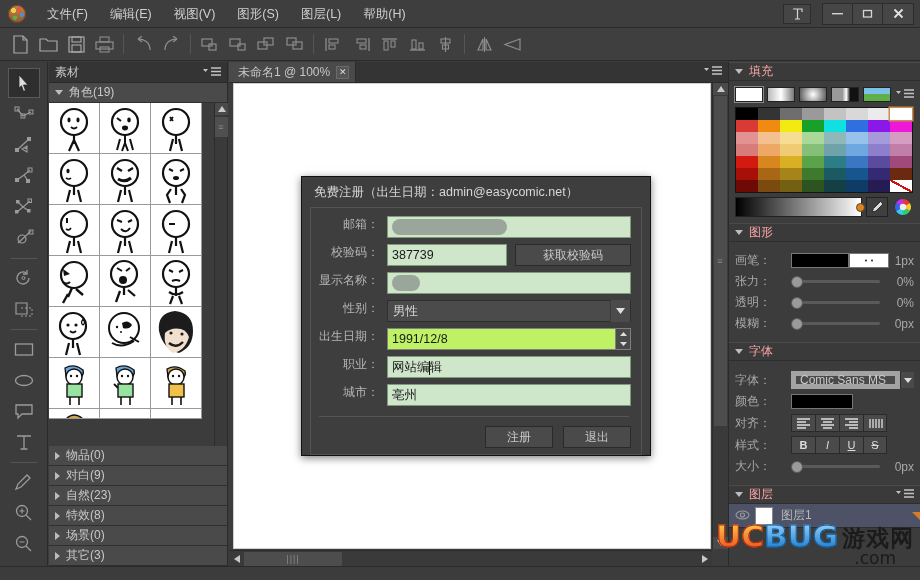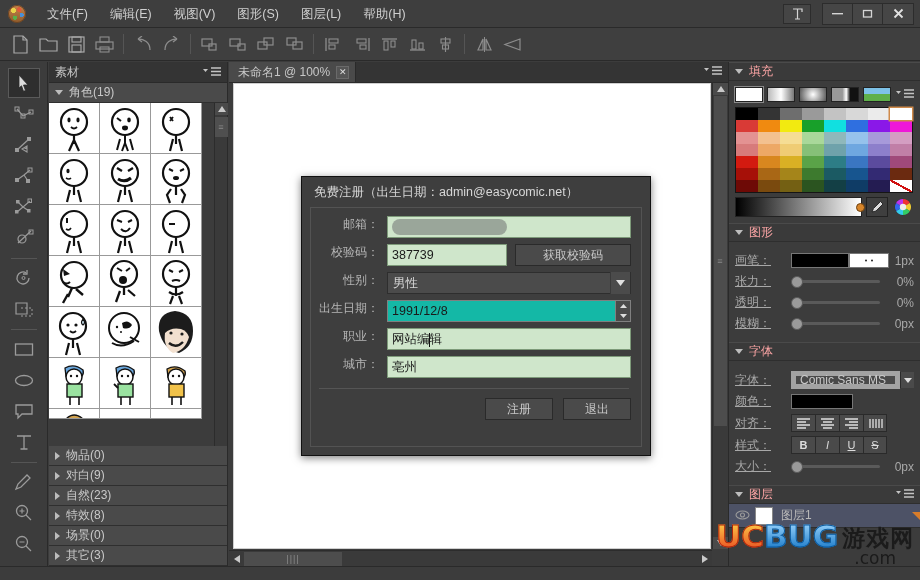--- a/index.html
+++ b/index.html
@@ -152,21 +152,21 @@
   .ft { width:28px; height:15px; border:1px solid #222; }
   .ft.sel { outline:1px solid #8a8a8a; }
   .swatches { margin-top:5px; border:1px solid #151515; display:grid; grid-template-columns:repeat(8,1fr); width:178px; }
   .sw { height:12px; }
   .grad-row { display:flex; align-items:center; gap:4px; margin-top:4px; }
   .gradbar { flex:1; height:20px; border:1px solid #222; background:linear-gradient(to right,#000,#fff); position:relative; }
   .gradknob { position:absolute; right:-4px; top:5px; width:9px;height:9px;border-radius:50%;background:#d8862a;border:1px solid #6a3f10;}
   .mini-btn { width:22px;height:20px;border:1px solid #222;background:#3f3f3f; display:flex;align-items:center;justify-content:center;}
   .wheel { width:22px;height:20px; display:flex;align-items:center;justify-content:center;}
   .prow { display:flex; align-items:center; margin:4px 0; font-size:12px; }
-  .plabel { width:56px; text-align:right; color:#a8a8a8; padding-right:21px; white-space:nowrap;text-decoration:underline;}
+  .plabel { width:56px; text-align:right; color:#a8a8a8; padding-right:21px; white-space:nowrap;}
   .swatch-black { width:62px;height:15px;background:#000;border:1px solid #777; }
   .dotbox { width:42px;height:15px;background:#fff;border:1px solid #777; display:flex;align-items:center;justify-content:center;}
   .pxval { margin-left:6px; color:#a8a8a8; }
   .slider { flex:1; height:14px; position:relative; display:flex; align-items:center;}
   .strack { position:absolute; left:10px; right:0; height:3px; background:#5a5a5a; border-radius:2px;}
   .sknob { width:12px;height:12px;border-radius:50%;background:#9a9a9a; border:1px solid #5a5a5a; position:relative; z-index:1;}
   .sval { width:34px; text-align:right; color:#a8a8a8; }
   .fontsel { flex:1; display:flex; align-items:center; background:#4a4a4a; border:5px solid #a3a3a3; height:18px; padding:0 4px; color:#c9c9c9;}
   .fontsel .cv { flex:1; overflow:hidden; white-space:nowrap; }
   .caret { width:14px;height:16px; background:#4a4a4a; border-left:1px solid #2a2a2a; display:flex;align-items:center;justify-content:center;}
@@ -194,21 +194,21 @@
   .dlg-inner {
     margin:2px 8px 8px 8px; flex:1; border:1px solid #535353; background:#3e3e3e;
     padding:8px 10px 6px 6px; display:flex; flex-direction:column;
   }
   .frow { display:flex; height:23px; margin-bottom:5px; }
   .flabel { width:70px; text-align:right; padding-right:8px; color:#b5b5b5; font-size:12px; white-space:nowrap;}
   .finput {
     flex:1; height:22px; background:#cfe6cb; border:1px solid #7d9a79;
     color:#1a1a1a; font-size:12.5px; display:flex; align-items:center; padding:0 4px; position:relative;
   }
-  .finput.white { background:#14b8a6; border:1px solid #808080; }
+  .finput.white { background:#bef264; border:1px solid #808080; }
   .finput.dark { background:#4b4b4b; border:1px solid #2e2e2e; color:#d6d6d6; }
   .redact { height:16px; border-radius:9px; background:#9aa69a; }
   .dbtn {
     background:#4a4a4a; border:1px solid #2a2a2a; color:#c8c8c8; font-size:12px;
     display:flex; align-items:center; justify-content:center; cursor:default;
   }
   .spin { width:15px; height:22px; border:1px solid #808080; border-left:none; background:#4a4a4a;
      display:flex; flex-direction:column; }
   .spin div { flex:1; display:flex; align-items:center; justify-content:center; color:#ddd; font-size:7px; }
   .caret-box { width:20px; height:22px; background:#4b4b4b; border-left:1px solid #3a3a3a;
@@ -1016,20 +1016,26 @@
           <span class="redact" style="width:115px"></span>
         </span>
       </div>
 
       <div class="frow">
         <span class="flabel">校验码：</span>
         <span class="finput" style="flex:0 0 120px">387739</span>
         <span class="dbtn" style="flex:1;height:22px;margin-left:8px">获取校验码</span>
       </div>
 
+      <div class="frow">
+        <span class="flabel">显示名称：</span>
+        <span class="finput">
+          <span class="redact" style="width:28px"></span>
+        </span>
+      </div>
 
       <div class="frow">
         <span class="flabel">性别：</span>
         <span class="finput dark" style="padding:0">
           <span style="flex:1;padding-left:5px">男性</span>
           <span class="caret-box">
             <svg width="9" height="6" viewBox="0 0 9 6">
                 <path d="M0 0h9L4.5 6z" fill="#e0e0e0"></path>
               </svg>
           </span>

